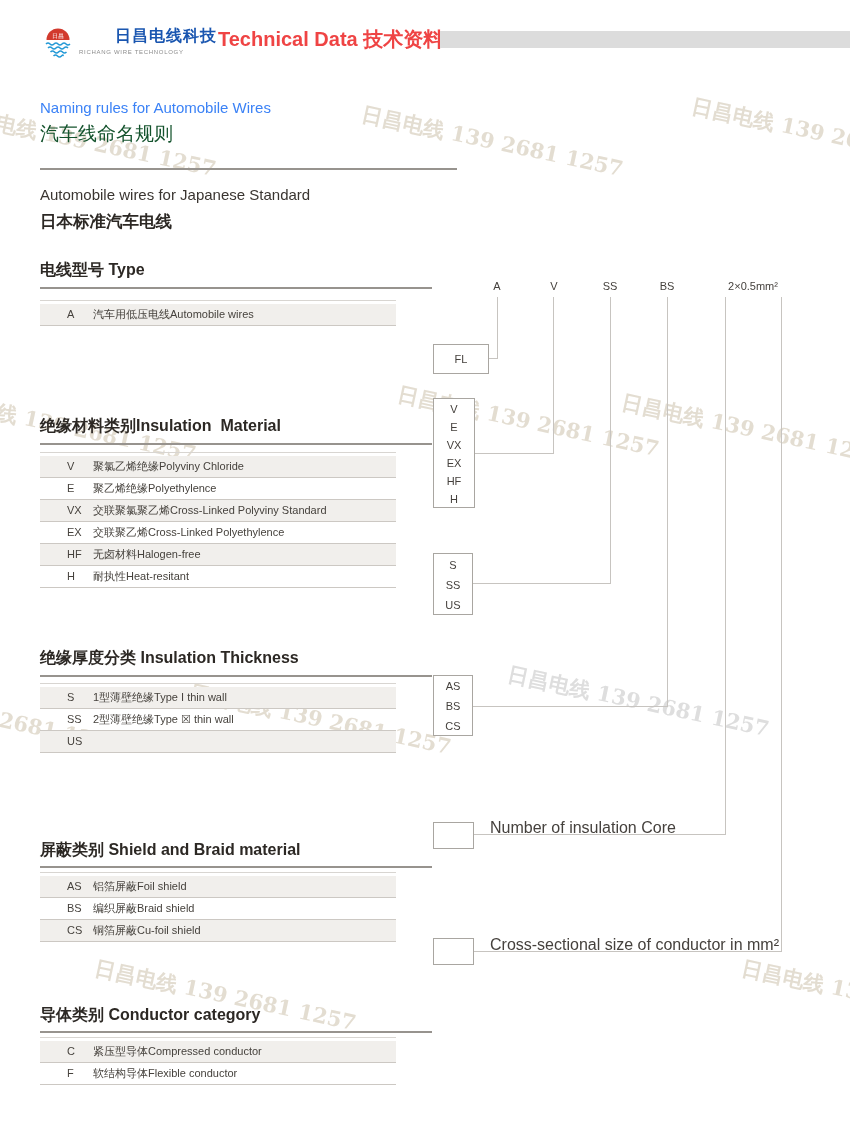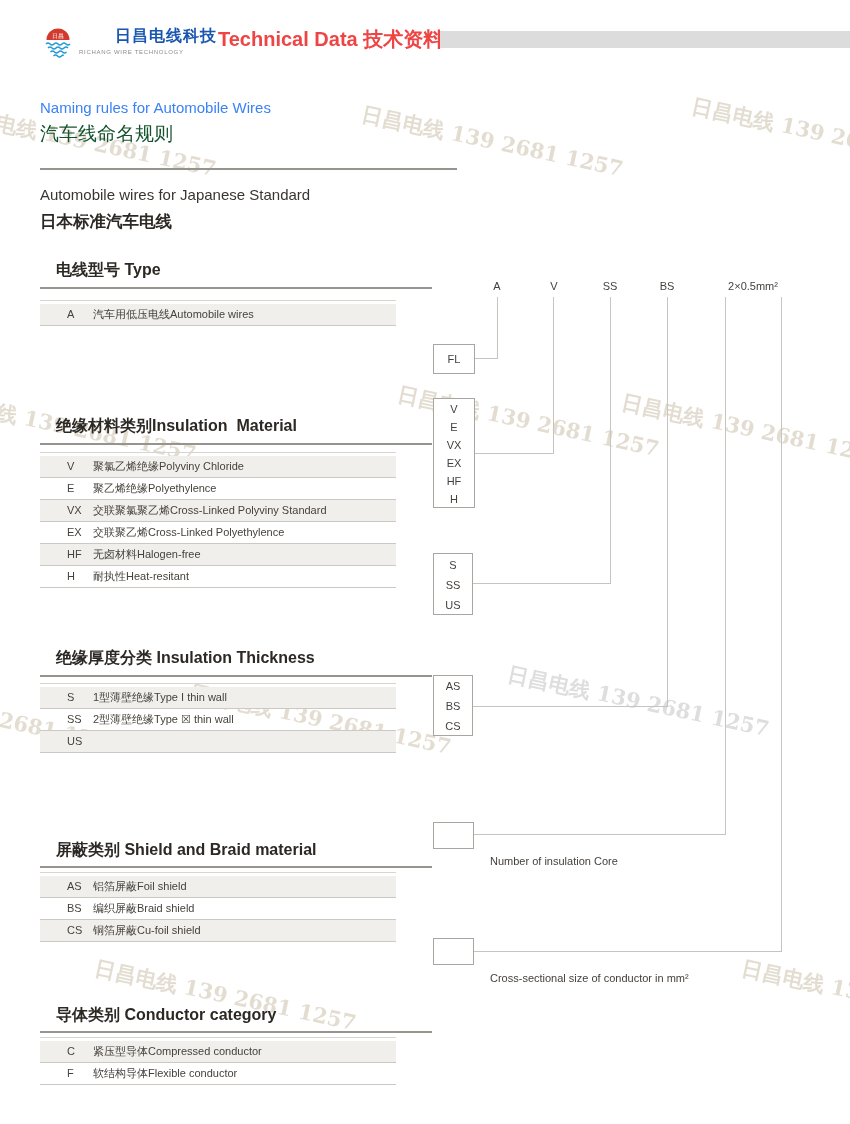--- a/index.html
+++ b/index.html
@@ -20,36 +20,36 @@
   .header-bar{position:absolute;left:440px;top:31px;width:410px;height:17px;background:#dcdcdc;}
 
   
   .title-en{position:absolute;left:40px;top:99px;font-size:15px;color:#3b82f6;}
   .title-cn{position:absolute;left:40px;top:121px;font-size:19px;font-weight:400;color:#14532d;}
   .main-hr{position:absolute;left:40px;top:168px;width:417px;border-top:2px solid #97938e;}
   .subtitle-en{position:absolute;left:40px;top:186px;font-size:15px;color:#3a3531;}
   .subtitle-cn{position:absolute;left:40px;top:211px;font-size:16.5px;font-weight:700;color:#2c2824;}
 
   
-  .sec-title{position:absolute;left:40px;font-size:16px;font-weight:700;color:#2c2824;white-space:pre-wrap;margin-left:16px;}
+  .sec-title{position:absolute;left:40px;font-size:16px;font-weight:700;color:#2c2824;white-space:pre-wrap;}
   .sec-line{position:absolute;left:40px;width:392px;border-top:2px solid #97938e;}
   .ttable{position:absolute;left:40px;width:356px;border-top:1px solid #d8d5d1;padding-top:3px;}
   .trow{height:21px;line-height:21px;font-size:11px;color:#46423d;border-bottom:1px solid #ccc8c3;display:flex;}
   .trow.odd{background:#f1efec;}
   .trow .code{padding-left:27px;width:26px;flex:none;}
   .trow .desc{flex:1;white-space:nowrap;}
 
   
   .vline{position:absolute;width:1px;background:#c7c4c0;}
   .hline{position:absolute;height:1px;background:#c7c4c0;}
   .clabel{position:absolute;top:280px;transform:translateX(-50%);font-size:11px;color:#45413d;white-space:nowrap;}
   .dbox{position:absolute;border:1px solid #a9a6a1;background:#fff;text-align:center;
         font-size:11px;color:#45413d;box-sizing:border-box;}
   .dbox .bline{line-height:inherit;}
-  .dlabel{position:absolute;font-size:11px;color:#45413d;white-space:nowrap;margin-top:36px;}
+  .dlabel{position:absolute;font-size:16px;color:#45413d;white-space:nowrap;}
 </style>
 </head>
 <body>
 
 <div class="page">
 
   <span class="wm" style="left:-45px;top:100px">日昌电线 139 2681 1257</span>
   <span class="wm" style="left:362px;top:100px">日昌电线 139 2681 1257</span>
   <span class="wm" style="left:692px;top:92px">日昌电线 139 2681 1257</span>
   <span class="wm" style="left:-65px;top:385px">日昌电线 139 2681 1257</span>
@@ -179,21 +179,21 @@
   <div class="vline" style="left:725px;top:297px;height:537px"></div>
   <div class="vline" style="left:781px;top:297px;height:654px"></div>
 
   <div class="hline" style="left:475px;top:358px;width:23px"></div>
   <div class="hline" style="left:475px;top:453px;width:79px"></div>
   <div class="hline" style="left:473px;top:583px;width:138px"></div>
   <div class="hline" style="left:473px;top:706px;width:195px"></div>
   <div class="hline" style="left:474px;top:834px;width:252px"></div>
   <div class="hline" style="left:474px;top:951px;width:308px"></div>
 
-  <div class="dbox" style="left:433px;top:344px;width:42px;height:30px;line-height:28px">
+  <div class="dbox" style="left:433px;top:344px;width:56px;height:30px;line-height:28px">
       <div class="bline">FL</div>
     </div>
   <div class="dbox" style="left:433px;top:398px;width:42px;height:110px;line-height:18px;padding-top:1px">
       <div class="bline">V</div>
       <div class="bline">E</div>
       <div class="bline">VX</div>
       <div class="bline">EX</div>
       <div class="bline">HF</div>
       <div class="bline">H</div>
     </div>

